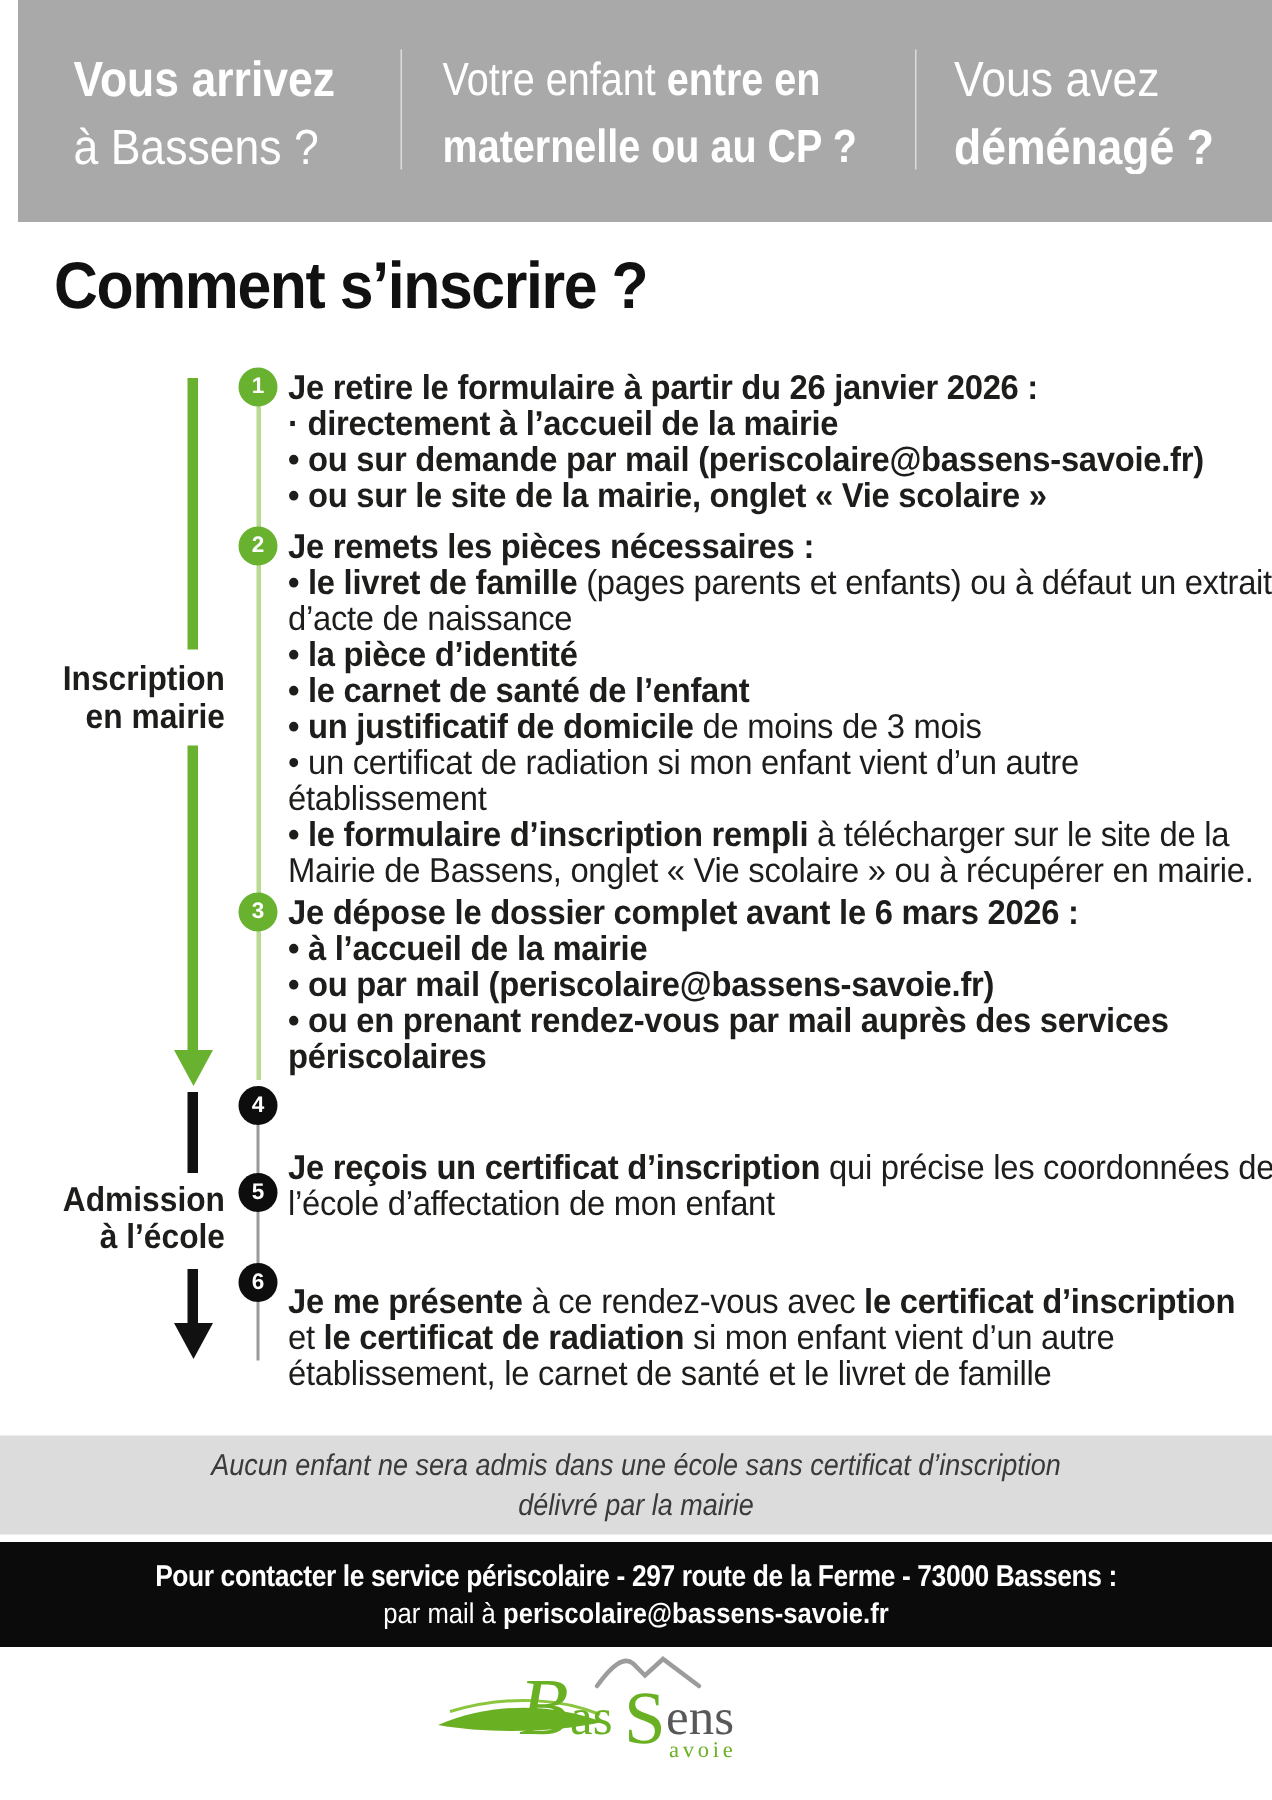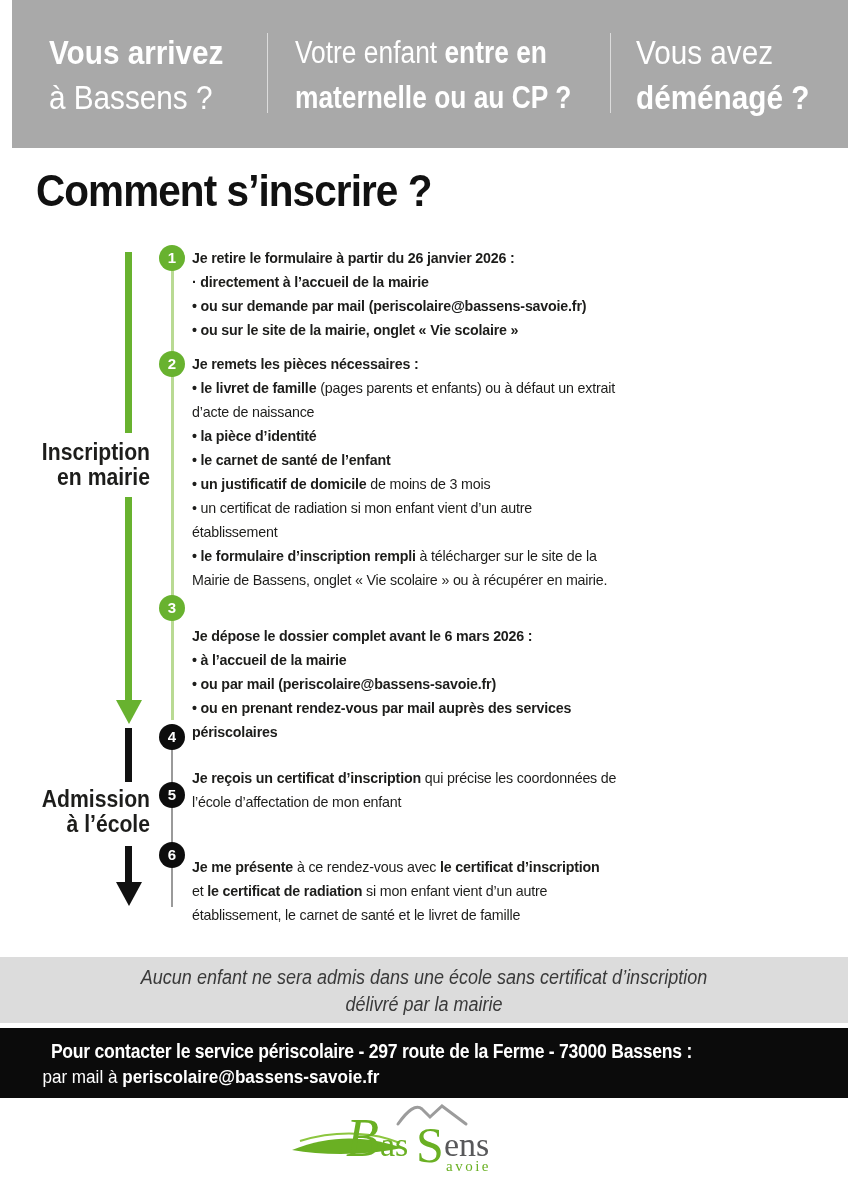--- a/index.html
+++ b/index.html
@@ -30,32 +30,32 @@
   .thin.green{left:171px;background:var(--light-green,#b9da93);}
   .thin.gray{left:171px;background:#9a9a9a;width:2px;}
   .rail-label{position:absolute;left:0;width:150px;text-align:right;font-weight:700;font-size:23px;line-height:25px;
               transform:scaleX(.92);transform-origin:right center;white-space:nowrap;color:#1d1d1b;}
   .num{position:absolute;left:159px;width:26px;height:26px;border-radius:50%;color:#fff;font-weight:700;
        font-size:15px;text-align:center;line-height:26px;z-index:3;}
   .num.green{background:var(--green,#68b22f);}
   .num.black{background:#0d0d0d;}
 
   
-  .step{position:absolute;left:192px;width:650px;font-size:15px;line-height:24px;}
+  .step{position:absolute;left:192px;width:650px;font-size:23px;line-height:24px;}
   .step .tline{white-space:nowrap;transform:scaleX(.95);transform-origin:left center;letter-spacing:-0.2px;}
   .step .b{font-weight:700;}
 
   
   .notice{position:absolute;left:0;top:957px;width:848px;height:66px;background:var(--notice-gray,#dcdcdc);
           text-align:center;font-style:italic;font-size:20px;line-height:27px;color:#3a3a3a;padding-top:7px;box-sizing:border-box;}
   .notice div{white-space:nowrap;transform:scaleX(.9);transform-origin:center;}
 
   
   .contact{position:absolute;left:0;top:1028px;width:848px;height:70px;background:var(--black,#0b0b0b);
-           color:#fff;text-align:left;box-sizing:border-box;padding-top:10px;}
+           color:#fff;text-align:center;box-sizing:border-box;padding-top:10px;}
   .contact .l1{font-weight:700;font-size:20px;letter-spacing:-0.3px;white-space:nowrap;transform:scaleX(.88);transform-origin:center;line-height:26px;}
   .contact .l2{font-size:19px;white-space:nowrap;transform:scaleX(.9);transform-origin:center;line-height:26px;}
 
   
   .logo{position:absolute;left:280px;top:1094px;}
   .logo text{font-family:"Liberation Serif",serif;}
 </style>
 </head>
 <body>
 
@@ -117,21 +117,21 @@
       <div class="tline"><span class="b">• le livret de famille</span><span> (pages parents et enfants) ou à défaut un extrait</span></div>
       <div class="tline"><span>d’acte de naissance</span></div>
       <div class="tline"><span class="b">• la pièce d’identité</span></div>
       <div class="tline"><span class="b">• le carnet de santé de l’enfant</span></div>
       <div class="tline"><span class="b">• un justificatif de domicile</span><span> de moins de 3 mois</span></div>
       <div class="tline"><span>• un certificat de radiation si mon enfant vient d’un autre</span></div>
       <div class="tline"><span>établissement</span></div>
       <div class="tline"><span class="b">• le formulaire d’inscription rempli</span><span> à télécharger sur le site de la</span></div>
       <div class="tline"><span>Mairie de Bassens, onglet « Vie scolaire » ou à récupérer en mairie.</span></div>
     </div>
-  <div class="step" style="top:624px">
+  <div class="step" style="top:596px">
       <div class="tline"><span class="b">Je dépose le dossier complet avant le 6 mars 2026 :</span></div>
       <div class="tline"><span class="b">• à l’accueil de la mairie</span></div>
       <div class="tline"><span class="b">• ou par mail (periscolaire@bassens-savoie.fr)</span></div>
       <div class="tline"><span class="b">• ou en prenant rendez-vous par mail auprès des services</span></div>
       <div class="tline"><span class="b">périscolaires</span></div>
     </div>
   <div class="step" style="top:766px">
       <div class="tline"><span class="b">Je reçois un certificat d’inscription</span><span> qui précise les coordonnées de</span></div>
       <div class="tline"><span>l’école d’affectation de mon enfant</span></div>
     </div>

